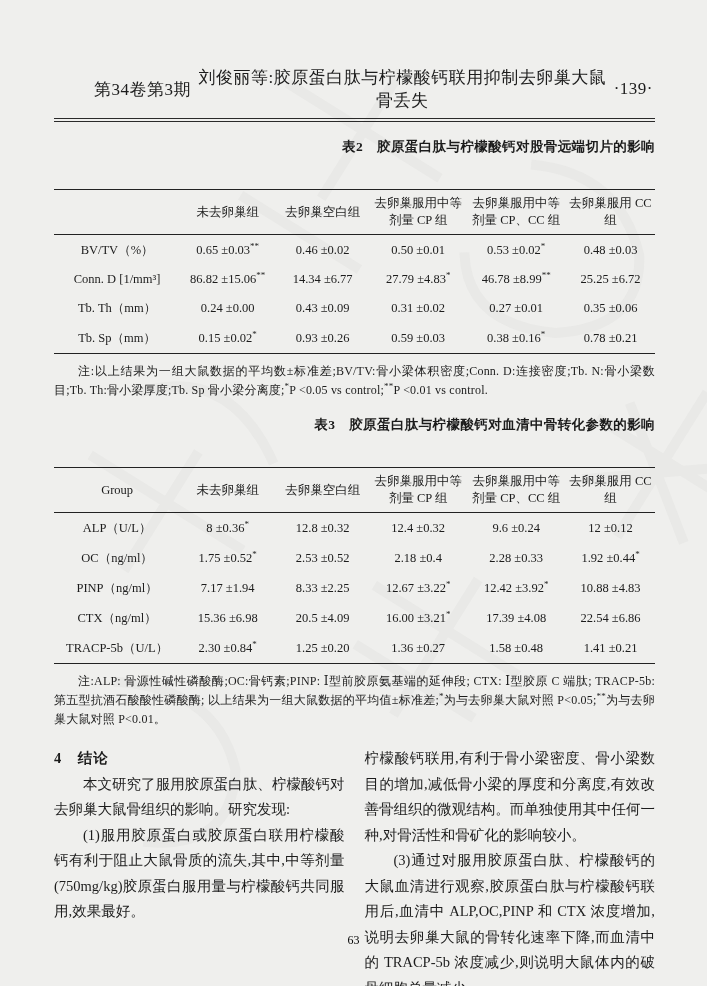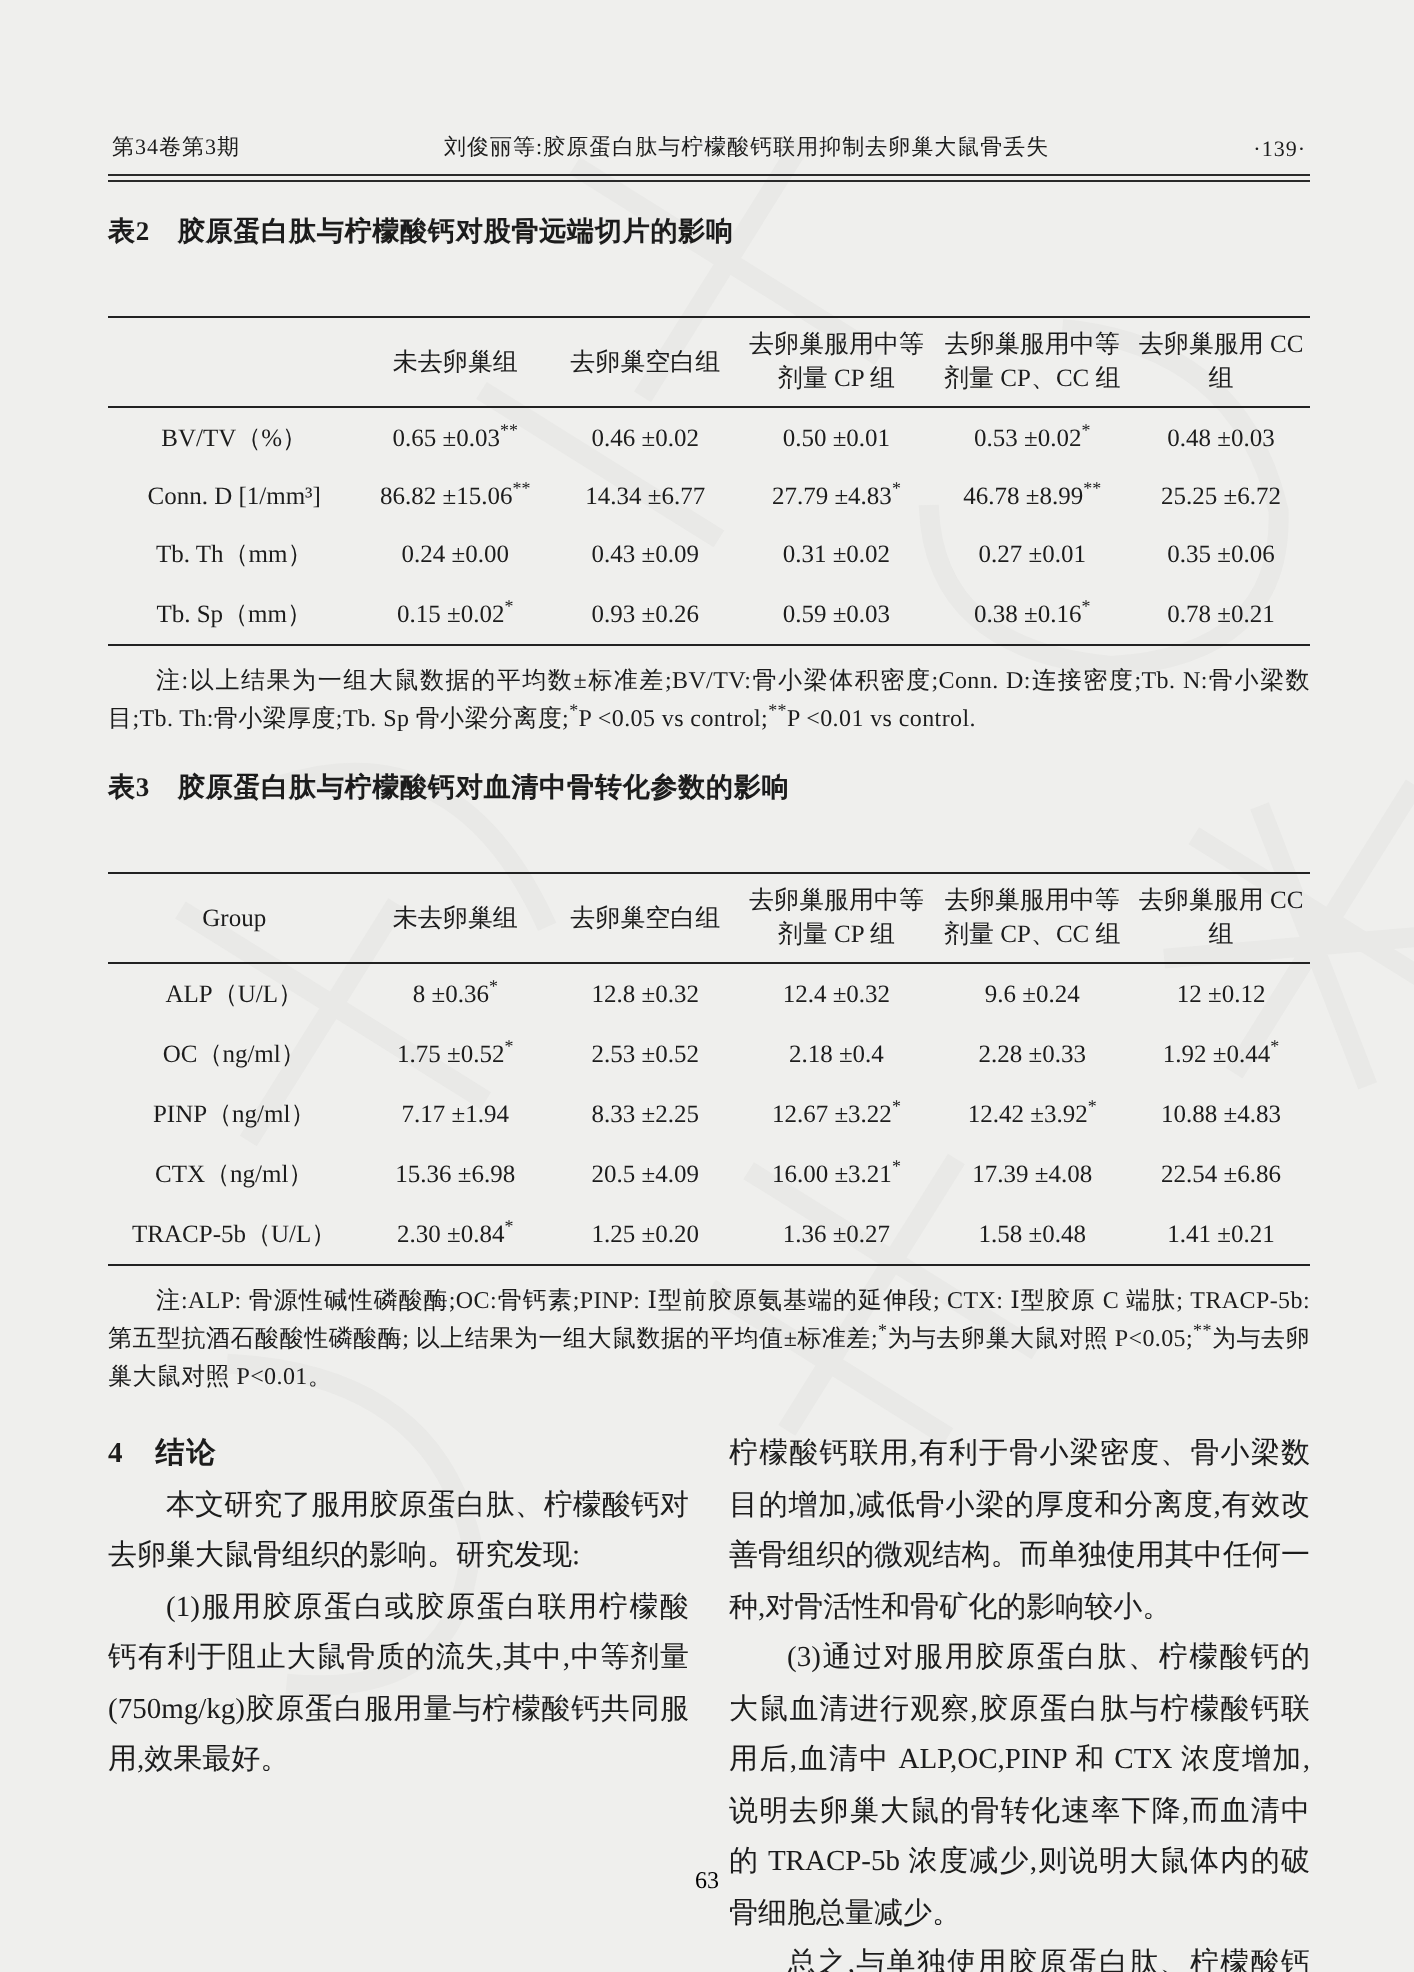--- a/index.html
+++ b/index.html
@@ -14,29 +14,29 @@
   }
   .page { position: relative; padding: 66px 52px 0 54px; z-index: 1; }
 
   
   .watermark {
     position: absolute; inset: 0; z-index: 0; pointer-events: none; opacity: .55;
   }
 
   
   .jheader {
-    display: flex; align-items: flex-end; justify-content: space-between;
-    font-size: 11px; letter-spacing: .5px; padding: 0 2px 6px 2px;
+    display: flex; align-items: center; justify-content: space-between;
+    font-size: 17px; letter-spacing: .5px; padding: 0 2px 6px 2px; margin-left: 38px;
   }
   .jheader .center { flex: 1; text-align: center; }
   .double-rule { border-top: 1.6px solid #2a2a2a; border-bottom: 1.2px solid #2a2a2a; height: 4px; }
 
   
   .tbl-title {
-    text-align: left; font-weight: bold; font-size: 13.5px;
+    text-align: right; font-weight: bold; font-size: 13.5px;
     margin-top: 16px; margin-bottom: 8px; letter-spacing: .4px; font-family: Liberation Serif, serif;
   }
   table.three-line {
     width: 100%; border-collapse: collapse;
     border-top: 1.8px solid #222; border-bottom: 1.8px solid #222;
     font-size: 12.5px;
     margin-top: 33px;
   }
   table.three-line thead tr { border-bottom: 1.1px solid #222; }
   table.three-line th {

